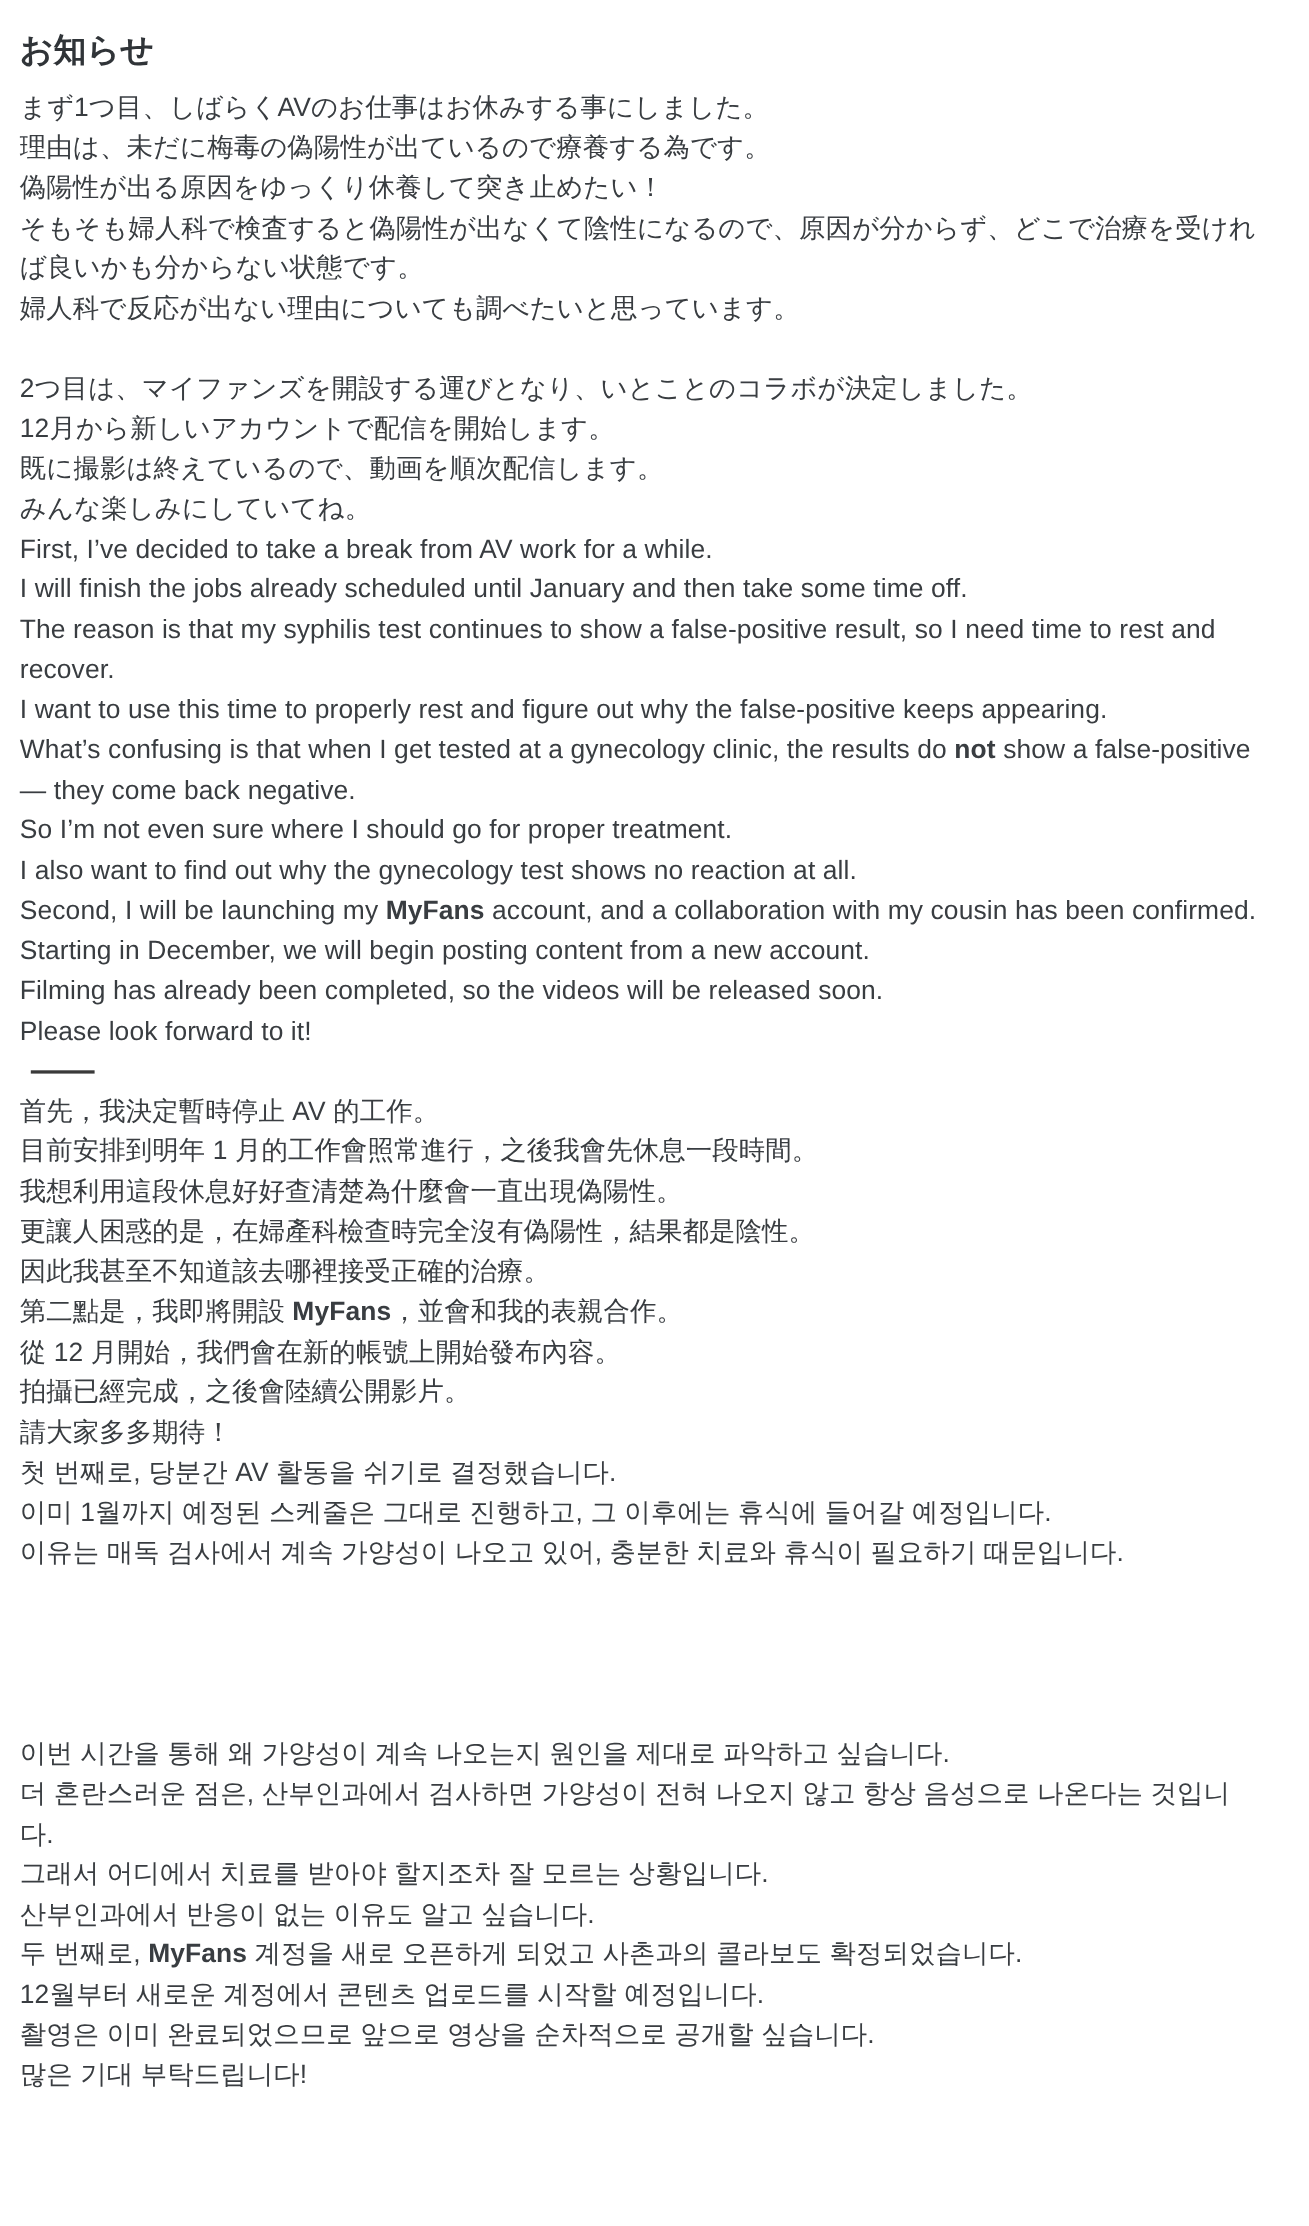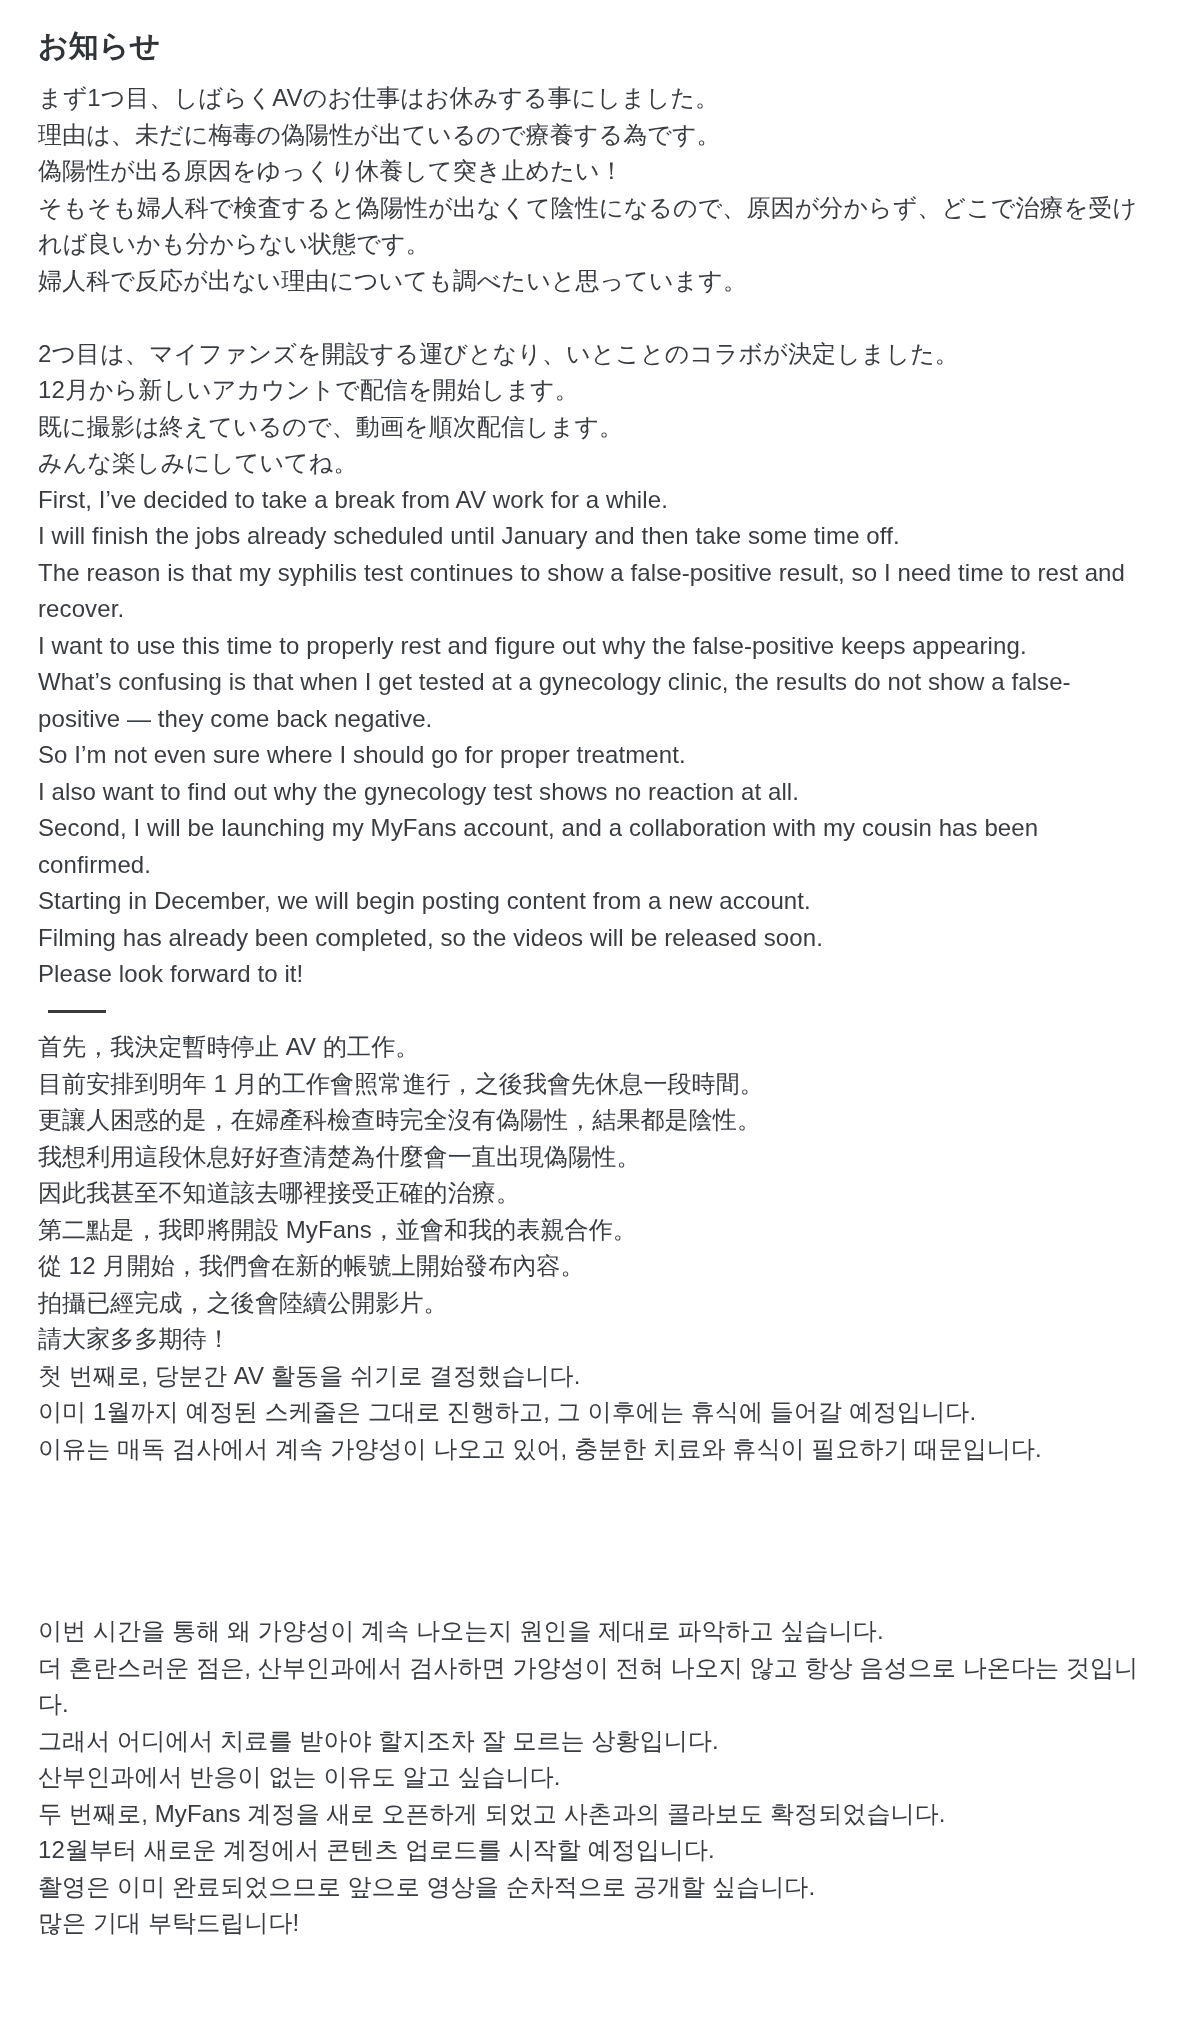--- a/index.html
+++ b/index.html
@@ -8,41 +8,41 @@
     background: #ffffff;
   }
   body {
     width: 1190px;
     height: 2024px;
     overflow: hidden;
   }
   .doc {
     box-sizing: border-box;
     width: 1190px;
-    padding: 26px 42px 0 38px;
+    padding: 26px 42px 0 18px;
     color: #393d41;
     font-family: "Liberation Sans", "DejaVu Sans", sans-serif;
   }
   .doc-title {
     margin: 0 0 14px 0;
     font-size: 30px;
     line-height: 40px;
     font-weight: 700;
     color: #303438;
   }
   .doc-body p.line {
     margin: 0;
     font-size: 24px;
     line-height: 36.5px;
     min-height: 36.5px;
     font-weight: 400;
     letter-spacing: 0.1px;
     word-wrap: break-word;
   }
-  .doc-body p.line .seg-bold   { font-weight: 400; }
+  .doc-body p.line .seg-bold   { font-weight: 700; }
   .doc-body p.line .seg-italic { }
   .divider {
     width: 58px;
     height: 3px;
     background: #3a3a3a;
     border: none;
     margin: 17px 0 16.5px 10px;
   }
 </style>
 </head>
@@ -68,22 +68,22 @@
       <p class="line" lang="en"><span class="">What’s confusing is that when I get tested at a gynecology clinic, the results do </span><span class="seg-bold ">not</span><span class=""> show a false-positive — they come back negative.</span></p>
       <p class="line" lang="en"><span class="">So I’m not even sure where I should go for proper treatment.</span></p>
       <p class="line" lang="en"><span class="">I also want to find out why the gynecology test shows no reaction at all.</span></p>
       <p class="line" lang="en"><span class="">Second, I will be launching my </span><span class="seg-bold ">MyFans</span><span class=""> account, and a collaboration with my cousin has been confirmed.</span></p>
       <p class="line" lang="en"><span class="">Starting in December, we will begin posting content from a new account.</span></p>
       <p class="line" lang="en"><span class="">Filming has already been completed, so the videos will be released soon.</span></p>
       <p class="line" lang="en"><span class="">Please look forward to it!</span></p>
       <div class="divider"></div>
       <p class="line" lang="zh"><span class="">首先，我決定暫時停止 AV 的工作。</span></p>
       <p class="line" lang="zh"><span class="">目前安排到明年 1 月的工作會照常進行，之後我會先休息一段時間。</span></p>
+      <p class="line" lang="zh"><span class="">我想利用這段休息好好查清楚為什麼會一直出現偽陽性。</span></p>
       <p class="line" lang="zh"><span class="">更讓人困惑的是，在婦產科檢查時完全沒有偽陽性，結果都是陰性。</span></p>
-      <p class="line" lang="zh"><span class="">我想利用這段休息好好查清楚為什麼會一直出現偽陽性。</span></p>
       <p class="line" lang="zh"><span class="">因此我甚至不知道該去哪裡接受正確的治療。</span></p>
       <p class="line" lang="zh"><span class="">第二點是，我即將開設 </span><span class="seg-bold ">MyFans</span><span class="">，並會和我的表親合作。</span></p>
       <p class="line" lang="zh"><span class="">從 12 月開始，我們會在新的帳號上開始發布內容。</span></p>
       <p class="line" lang="zh"><span class="">拍攝已經完成，之後會陸續公開影片。</span></p>
       <p class="line" lang="zh"><span class="">請大家多多期待！</span></p>
       <p class="line" lang="ko"><span class="">첫 번째로, 당분간 AV 활동을 쉬기로 결정했습니다.</span></p>
       <p class="line" lang="ko"><span class="">이미 1월까지 예정된 스케줄은 그대로 진행하고, 그 이후에는 휴식에 들어갈 예정입니다.</span></p>
       <p class="line" lang="ko"><span class="">이유는 매독 검사에서 계속 가양성이 나오고 있어, 충분한 치료와 휴식이 필요하기 때문입니다.</span></p>
       <p class="line"></p>
       <p class="line"></p>

